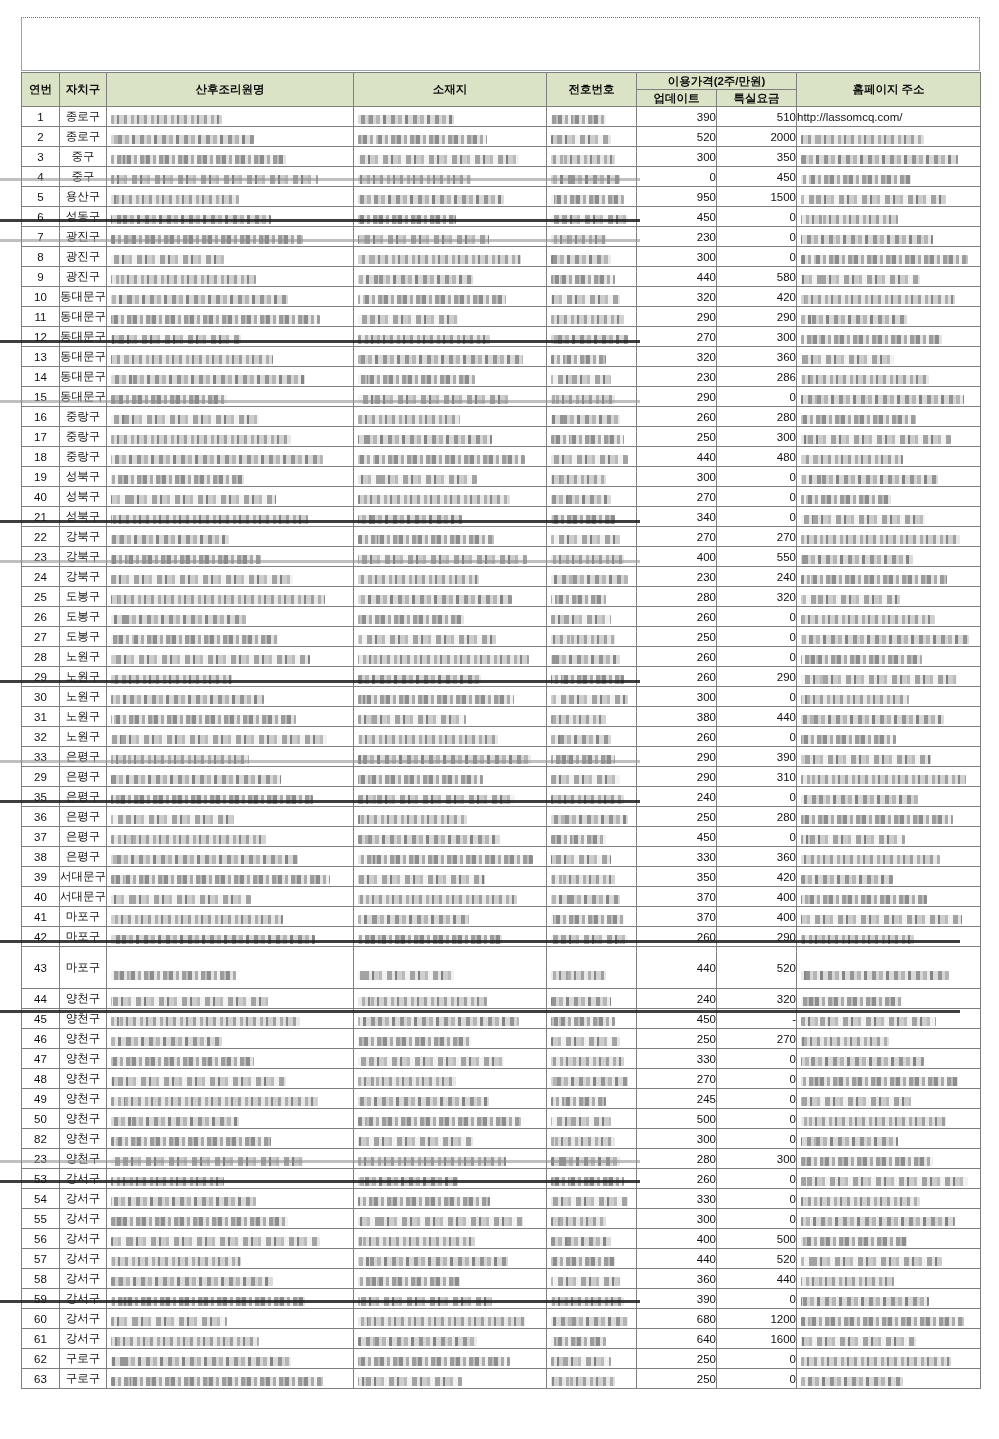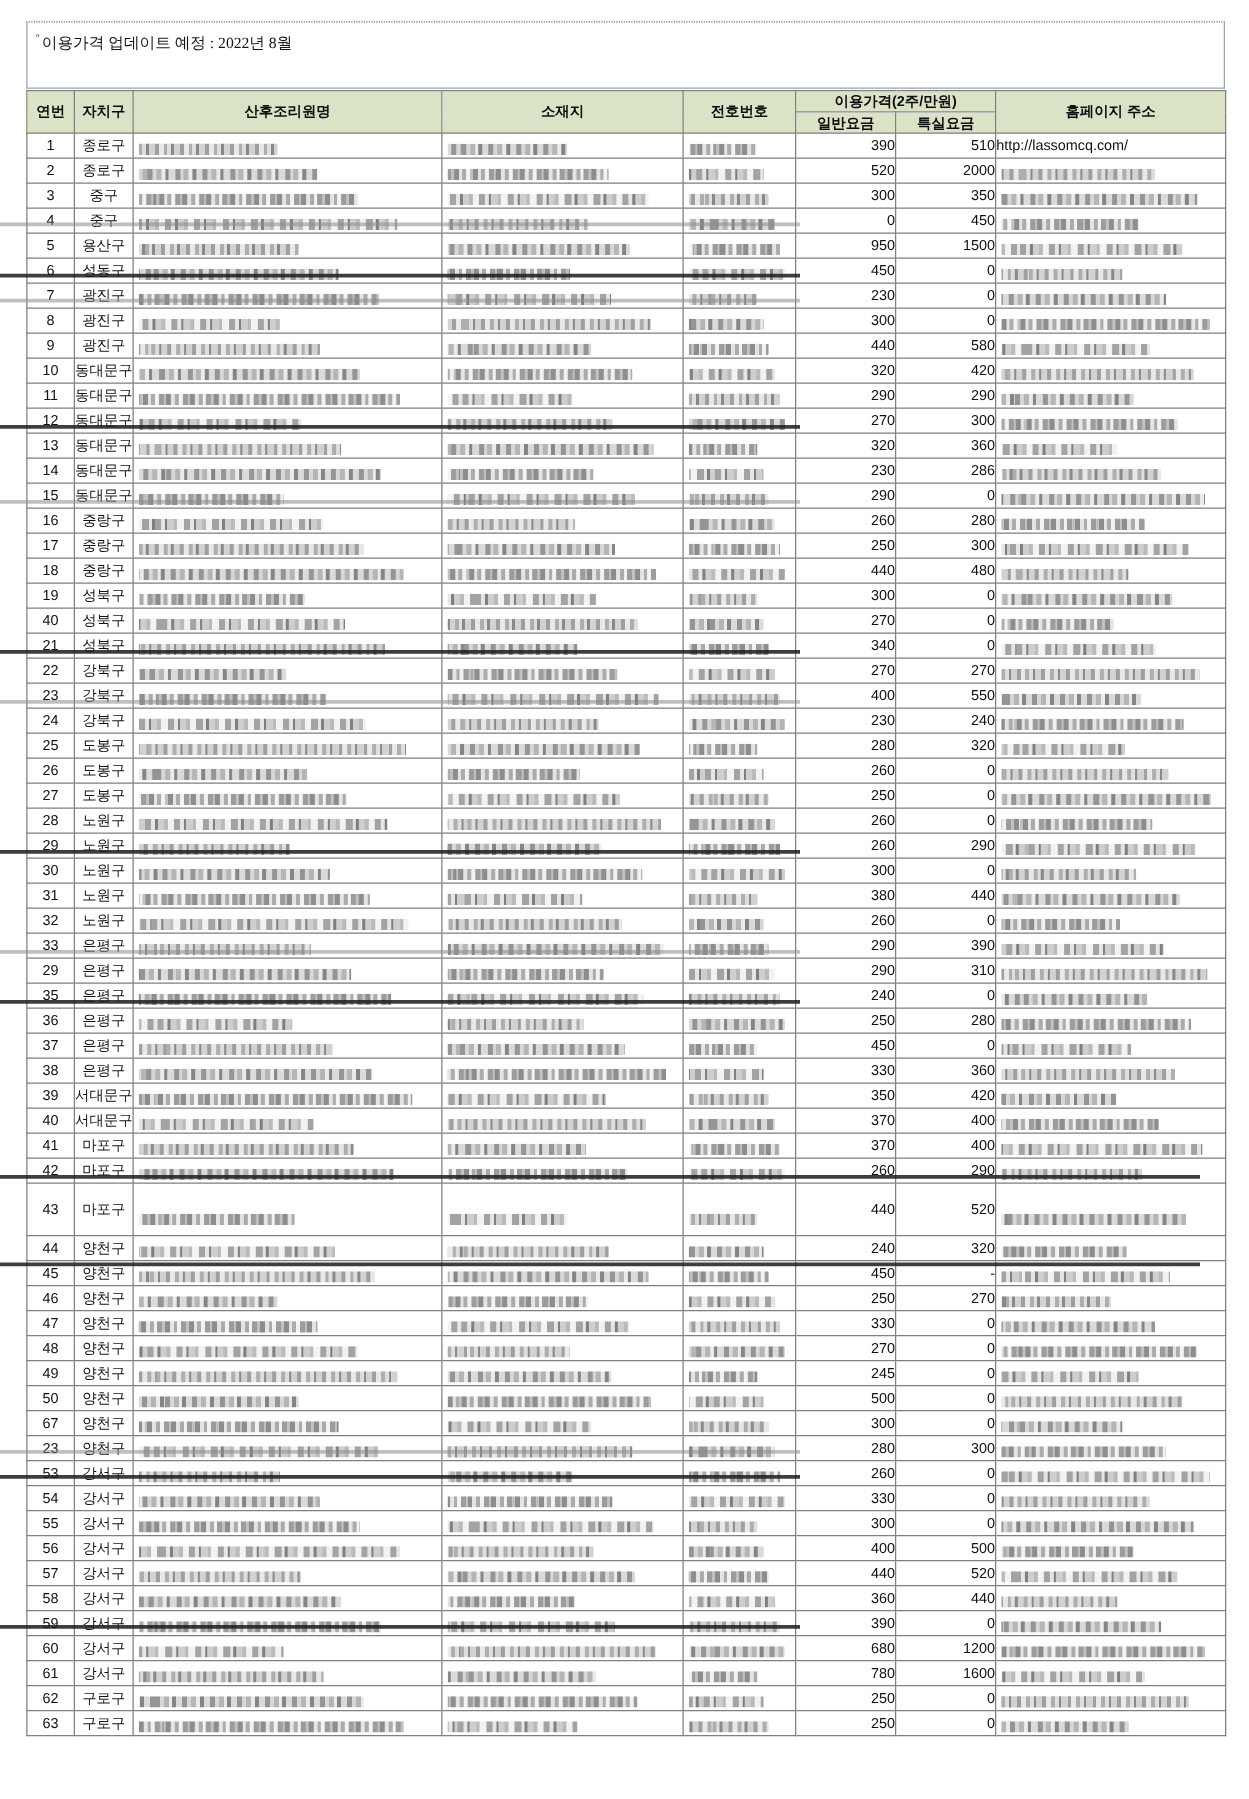--- a/index.html
+++ b/index.html
@@ -175,23 +175,20 @@
   }
   .smear.dark { background: #1c1c1c; opacity: 0.85; height: 3px; }
 </style>
 </head>
 <body>
 
 <div class="page">
 
 
   <div class="notes">
-    <div class="note-line">
-      <span class="note-bullet">º</span><span>이용가격 업데이트 예정 : 2022년 8월</span>
-    </div>
   </div>
 
   <table class="fee-table">
     <colgroup>
       <col class="c-no">
         <col class="c-gu">
         <col class="c-name">
         <col class="c-addr">
       <col class="c-tel">
         <col class="c-fee1">
@@ -202,21 +199,21 @@
       <tr>
         <th class="tall" rowspan="2">연번</th>
         <th class="tall" rowspan="2">자치구</th>
         <th class="tall" rowspan="2">산후조리원명</th>
         <th class="tall" rowspan="2">소재지</th>
         <th class="tall" rowspan="2">전호번호</th>
         <th colspan="2">이용가격(2주/만원)</th>
         <th class="tall" rowspan="2">홈페이지 주소</th>
       </tr>
       <tr>
-        <th>일반요금</th>
+        <th>업데이트</th>
         <th>특실요금</th>
       </tr>
     </thead>
     <tbody id="tbody">
         <tr>
           <td class="no">1</td>
           <td class="gu">종로구</td>
           <td class="redacted">
             <span class="redact rd-a" style="width: 45%; background-position-x: 0px;"></span>
           </td>
@@ -1106,21 +1103,21 @@
           <td class="redacted">
             <span class="redact rd-d" style="width: 67%; background-position-x: 20px;"></span>
           </td>
           <td class="fee">500</td>
           <td class="fee">0</td>
           <td class="redacted">
             <span class="redact rd-a" style="width: 79%; background-position-x: 8px;"></span>
           </td>
         </tr>
         <tr>
-          <td class="no">67</td>
+          <td class="no">82</td>
           <td class="gu">양천구</td>
           <td class="redacted">
             <span class="redact rd-c" style="width: 65%; background-position-x: 5px;"></span>
           </td>
           <td class="redacted">
             <span class="redact rd-d" style="width: 60%; background-position-x: 16px;"></span>
           </td>
           <td class="redacted">
             <span class="redact rd-a" style="width: 72%; background-position-x: 4px;"></span>
           </td>
@@ -1297,21 +1294,21 @@
           <td class="gu">강서구</td>
           <td class="redacted">
             <span class="redact rd-a" style="width: 60%; background-position-x: 6px;"></span>
           </td>
           <td class="redacted">
             <span class="redact rd-b" style="width: 62%; background-position-x: 17px;"></span>
           </td>
           <td class="redacted">
             <span class="redact rd-c" style="width: 62%; background-position-x: 5px;"></span>
           </td>
-          <td class="fee">780</td>
+          <td class="fee">640</td>
           <td class="fee">1600</td>
           <td class="redacted">
             <span class="redact rd-d" style="width: 63%; background-position-x: 16px;"></span>
           </td>
         </tr>
         <tr>
           <td class="no">62</td>
           <td class="gu">구로구</td>
           <td class="redacted">
             <span class="redact rd-b" style="width: 73%; background-position-x: 13px;"></span>

